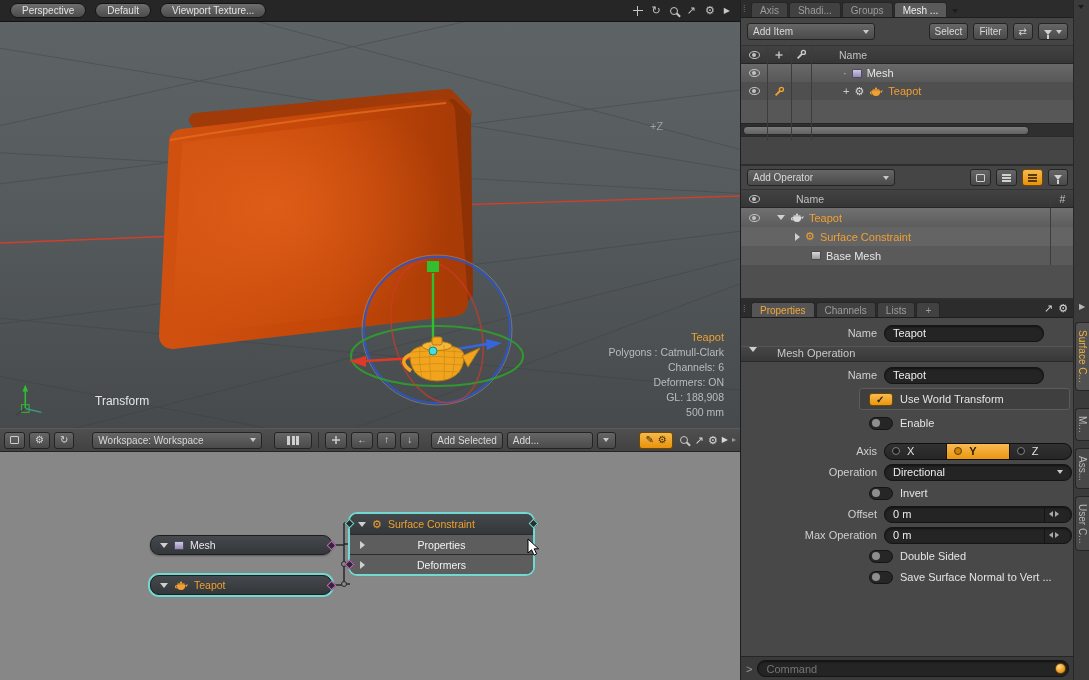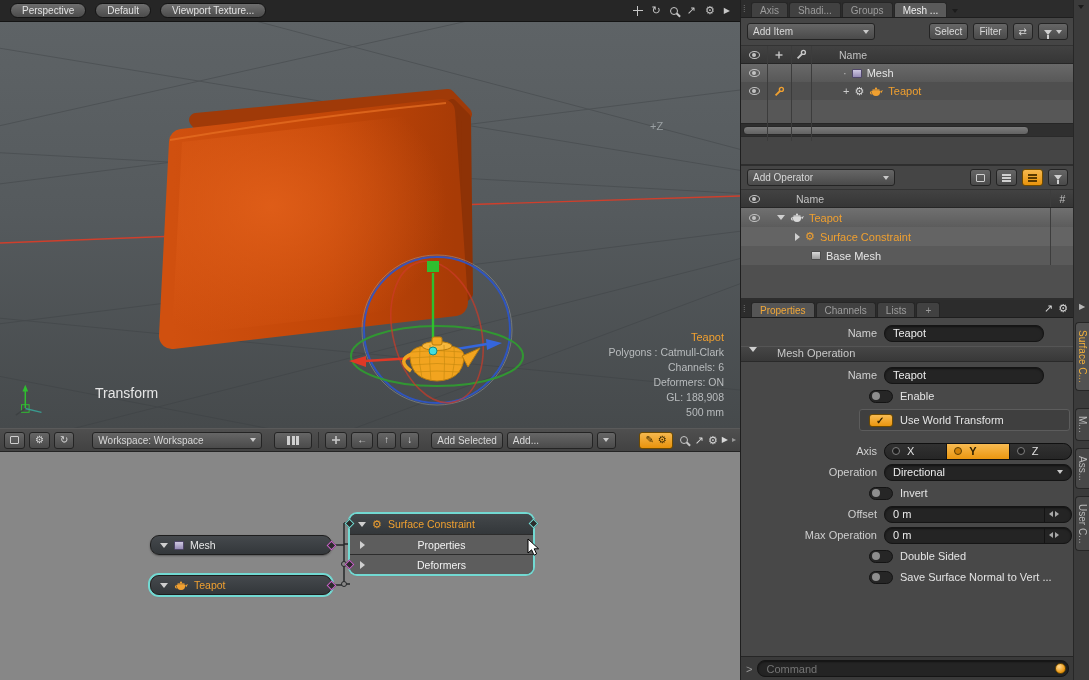--- a/index.html
+++ b/index.html
@@ -11,21 +11,21 @@
 #vp-topbar{position:absolute;left:0;top:0;width:740px;height:22px;background:#262626;border-bottom:1px solid #141414;display:flex;align-items:center;gap:9px;padding:0 10px;z-index:6}
 .vpbtn{height:15px;padding:0 11px;border-radius:8px;background:linear-gradient(#6e6e6e,#4b4b4b);border:1px solid #141414;color:#e2e2e2;font-size:10px;display:inline-flex;align-items:center;white-space:nowrap}
 #vp-icons{margin-left:auto;display:flex;align-items:center;gap:9px;color:#c6c6c6;font-size:11px}
 .icross{width:10px;height:10px;position:relative;display:inline-block}
 .icross::before{content:"";position:absolute;left:0;top:4.2px;width:10px;height:1.6px;background:#c6c6c6}
 .icross::after{content:"";position:absolute;top:0;left:4.2px;height:10px;width:1.6px;background:#c6c6c6}
 .imag{width:8px;height:8px;border:1.6px solid #c6c6c6;border-radius:50%;position:relative;display:inline-block}
 .imag::after{content:"";position:absolute;width:5px;height:1.6px;background:#c6c6c6;transform:rotate(45deg);right:-4px;bottom:-2px}
 .glyph{display:inline-block;line-height:1}
 #vp-label-z{position:absolute;left:650px;top:120px;color:#9aa0a3;font-size:11px}
-#vp-tool{position:absolute;left:95px;top:385px;color:#e6e6e6;font-size:14px}
+#vp-tool{position:absolute;left:95px;top:394px;color:#e6e6e6;font-size:12px}
 #vp-info{position:absolute;right:16px;top:330px;text-align:right;line-height:15px;color:#b9bcbe;font-size:10.5px}
 #vp-info .ititle{color:#f0a030;font-size:11px}
 #vp-axisind{position:absolute;left:12px;bottom:10px;width:38px;height:38px}
 
 #schematic{position:absolute;left:0;top:428px;width:740px;height:252px}
 #sch-toolbar{height:24px;background:linear-gradient(#4f4f4f,#424242);border-top:1px solid #5a5a5a;border-bottom:1px solid #242424;display:flex;align-items:center;gap:4px;padding:0 4px}
 .tbtn{height:17px;min-width:19px;padding:0 5px;border-radius:3px;background:linear-gradient(#666,#4a4a4a);border:1px solid #242424;display:inline-flex;align-items:center;justify-content:center;gap:4px;color:#d8d8d8;font-size:10px;white-space:nowrap}
 .tbtn.orange{background:linear-gradient(#f6b84e,#e8930c);border-color:#6e4a00;color:#3a2800}
 .caret{width:0;height:0;border-left:3.5px solid transparent;border-right:3.5px solid transparent;border-top:4px solid #c9c9c9;display:inline-block}
 .combo{justify-content:space-between}
@@ -503,29 +503,29 @@
       <div class="psec">
         <span class="tri-d"></span>
         <span>Mesh Operation</span>
       </div>
       <div class="prow">
         <span class="plab">Name</span>
         <span class="fld short">
             <input class="fldin" readonly="" value="Teapot" style="">
           </span>
       </div>
-      <div class="prow">
-        <span class="chk"></span>
-        <span class="chklab">Enable</span>
-      </div>
       <div class="prow" style="height:26px">
         <span class="hlbox">
           <span class="chk on"></span>
           <span class="chklab">Use World Transform</span>
         </span>
+      </div>
+      <div class="prow">
+        <span class="chk"></span>
+        <span class="chklab">Enable</span>
       </div>
       <div style="height:7px"></div>
       <div class="prow">
         <span class="plab">Axis</span>
         <span class="seg">
           <span class="segi">
               <span class="rdot"></span>
               <span>X</span>
             </span>
           <span class="segi on">

